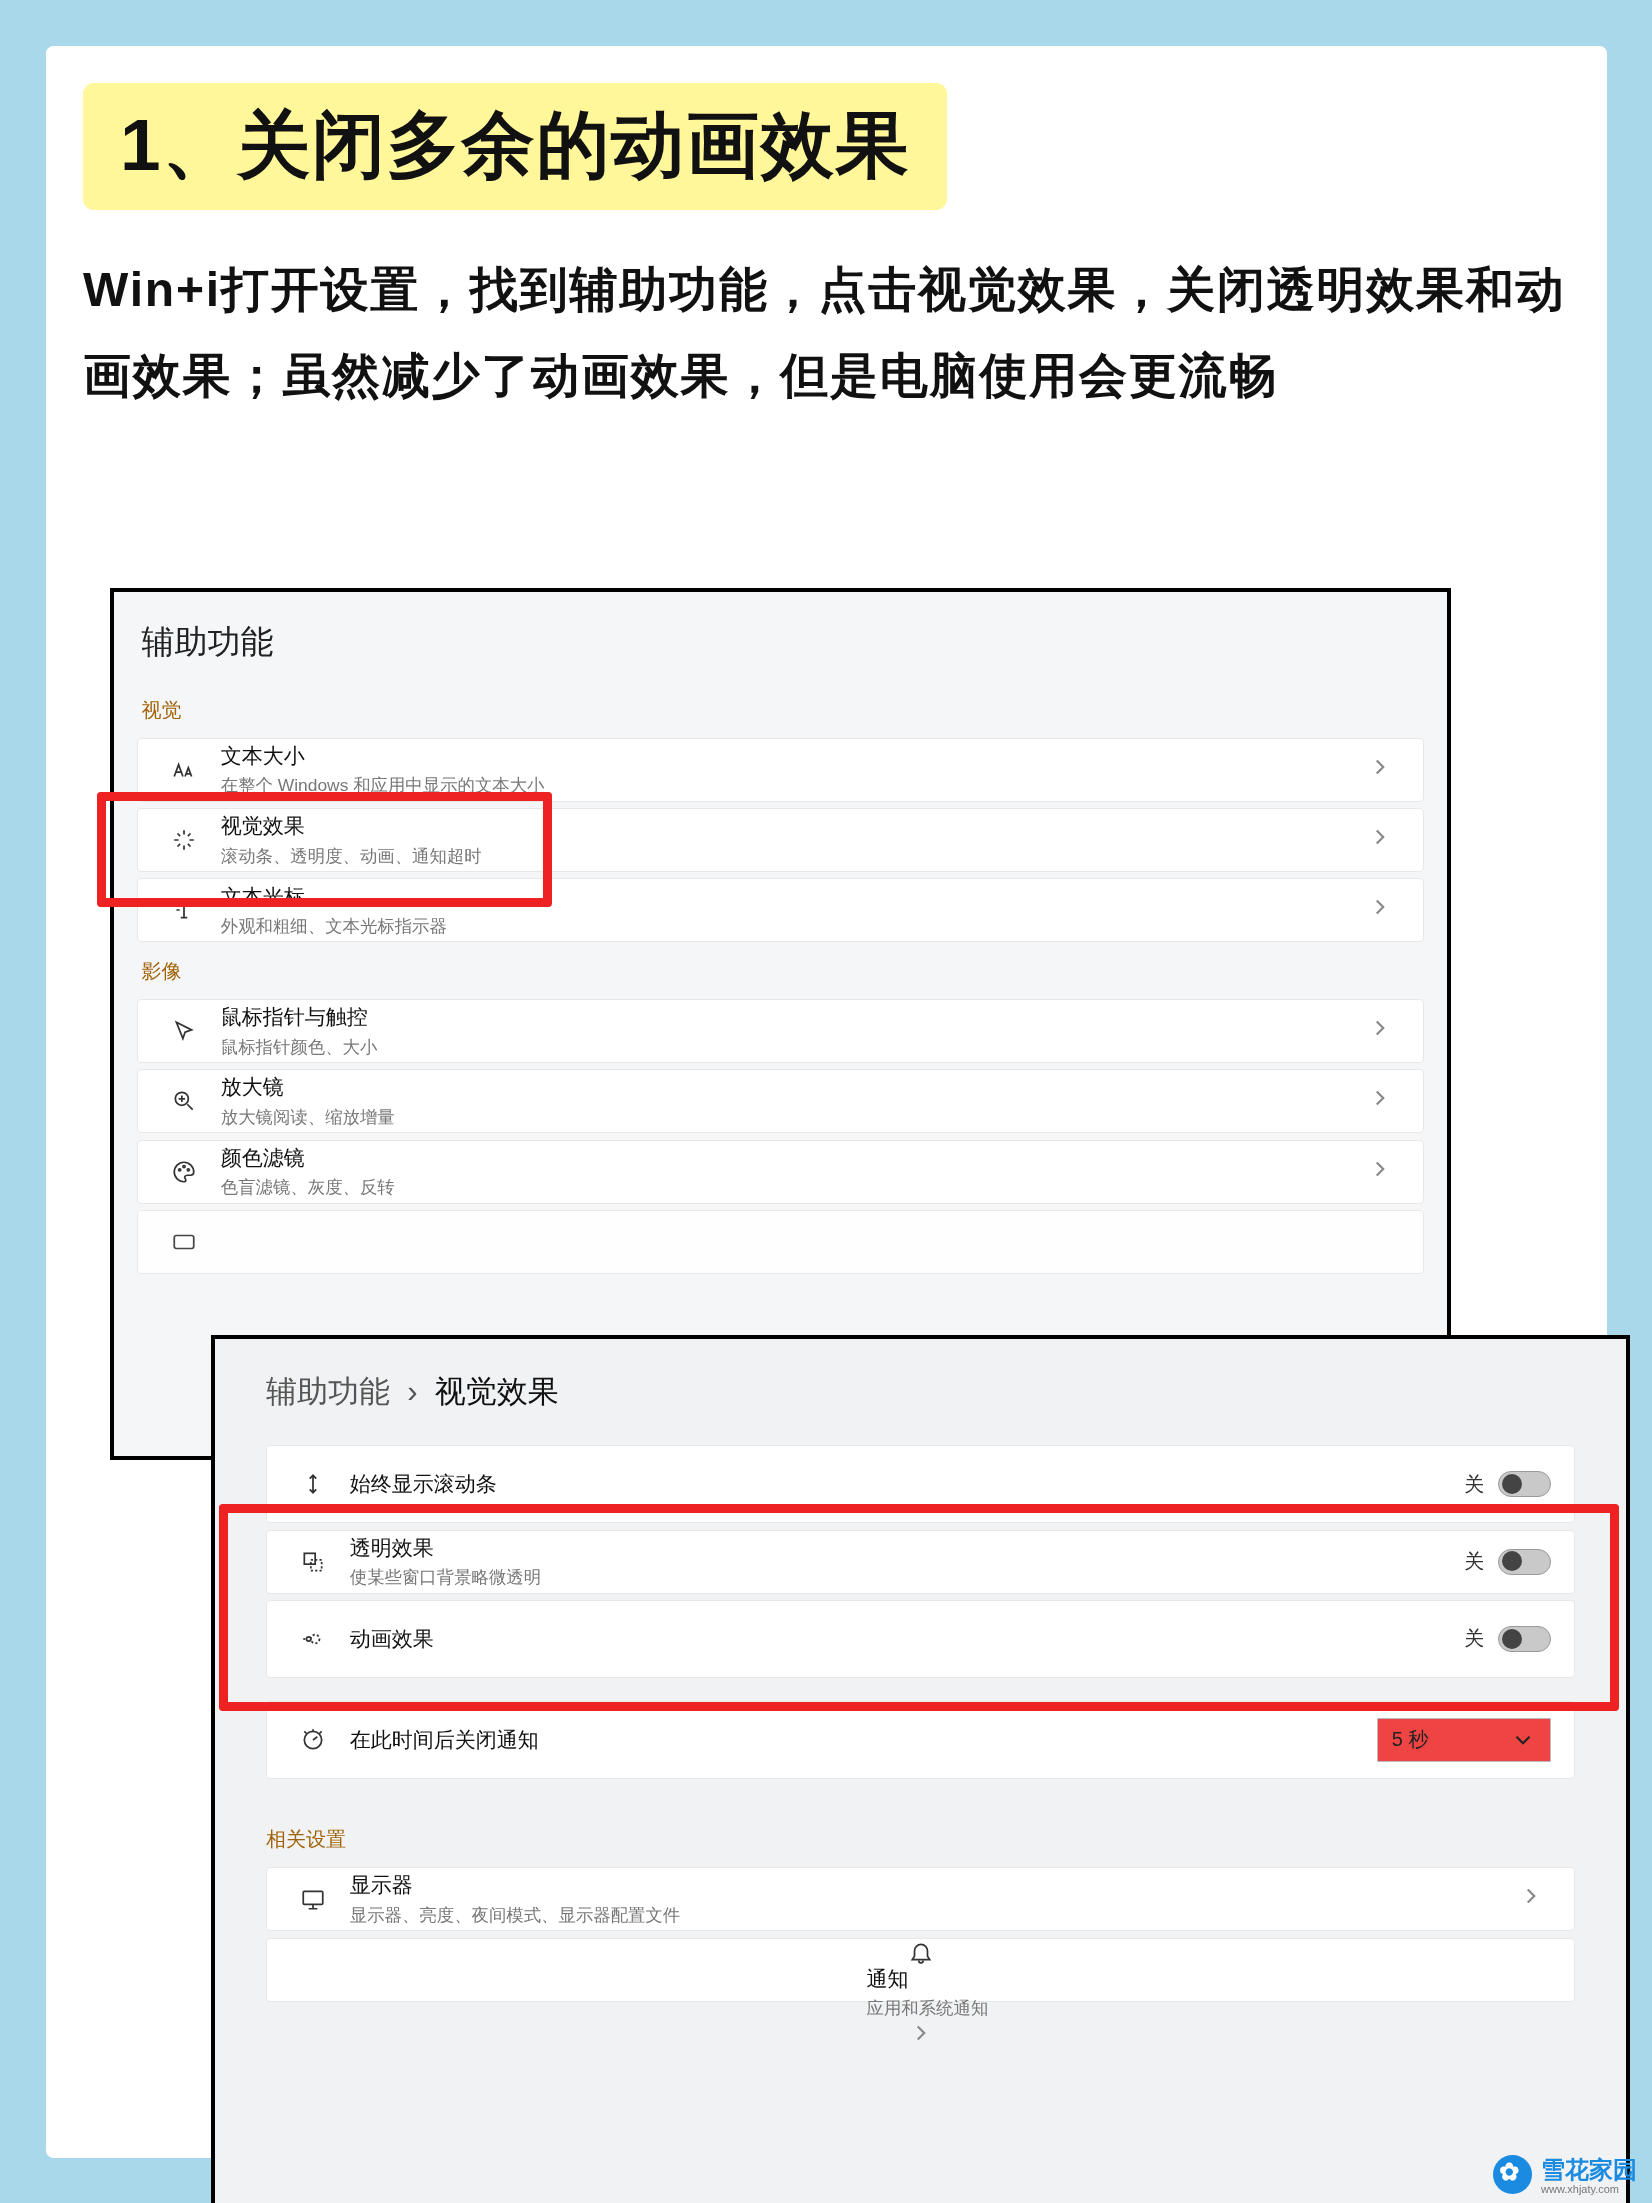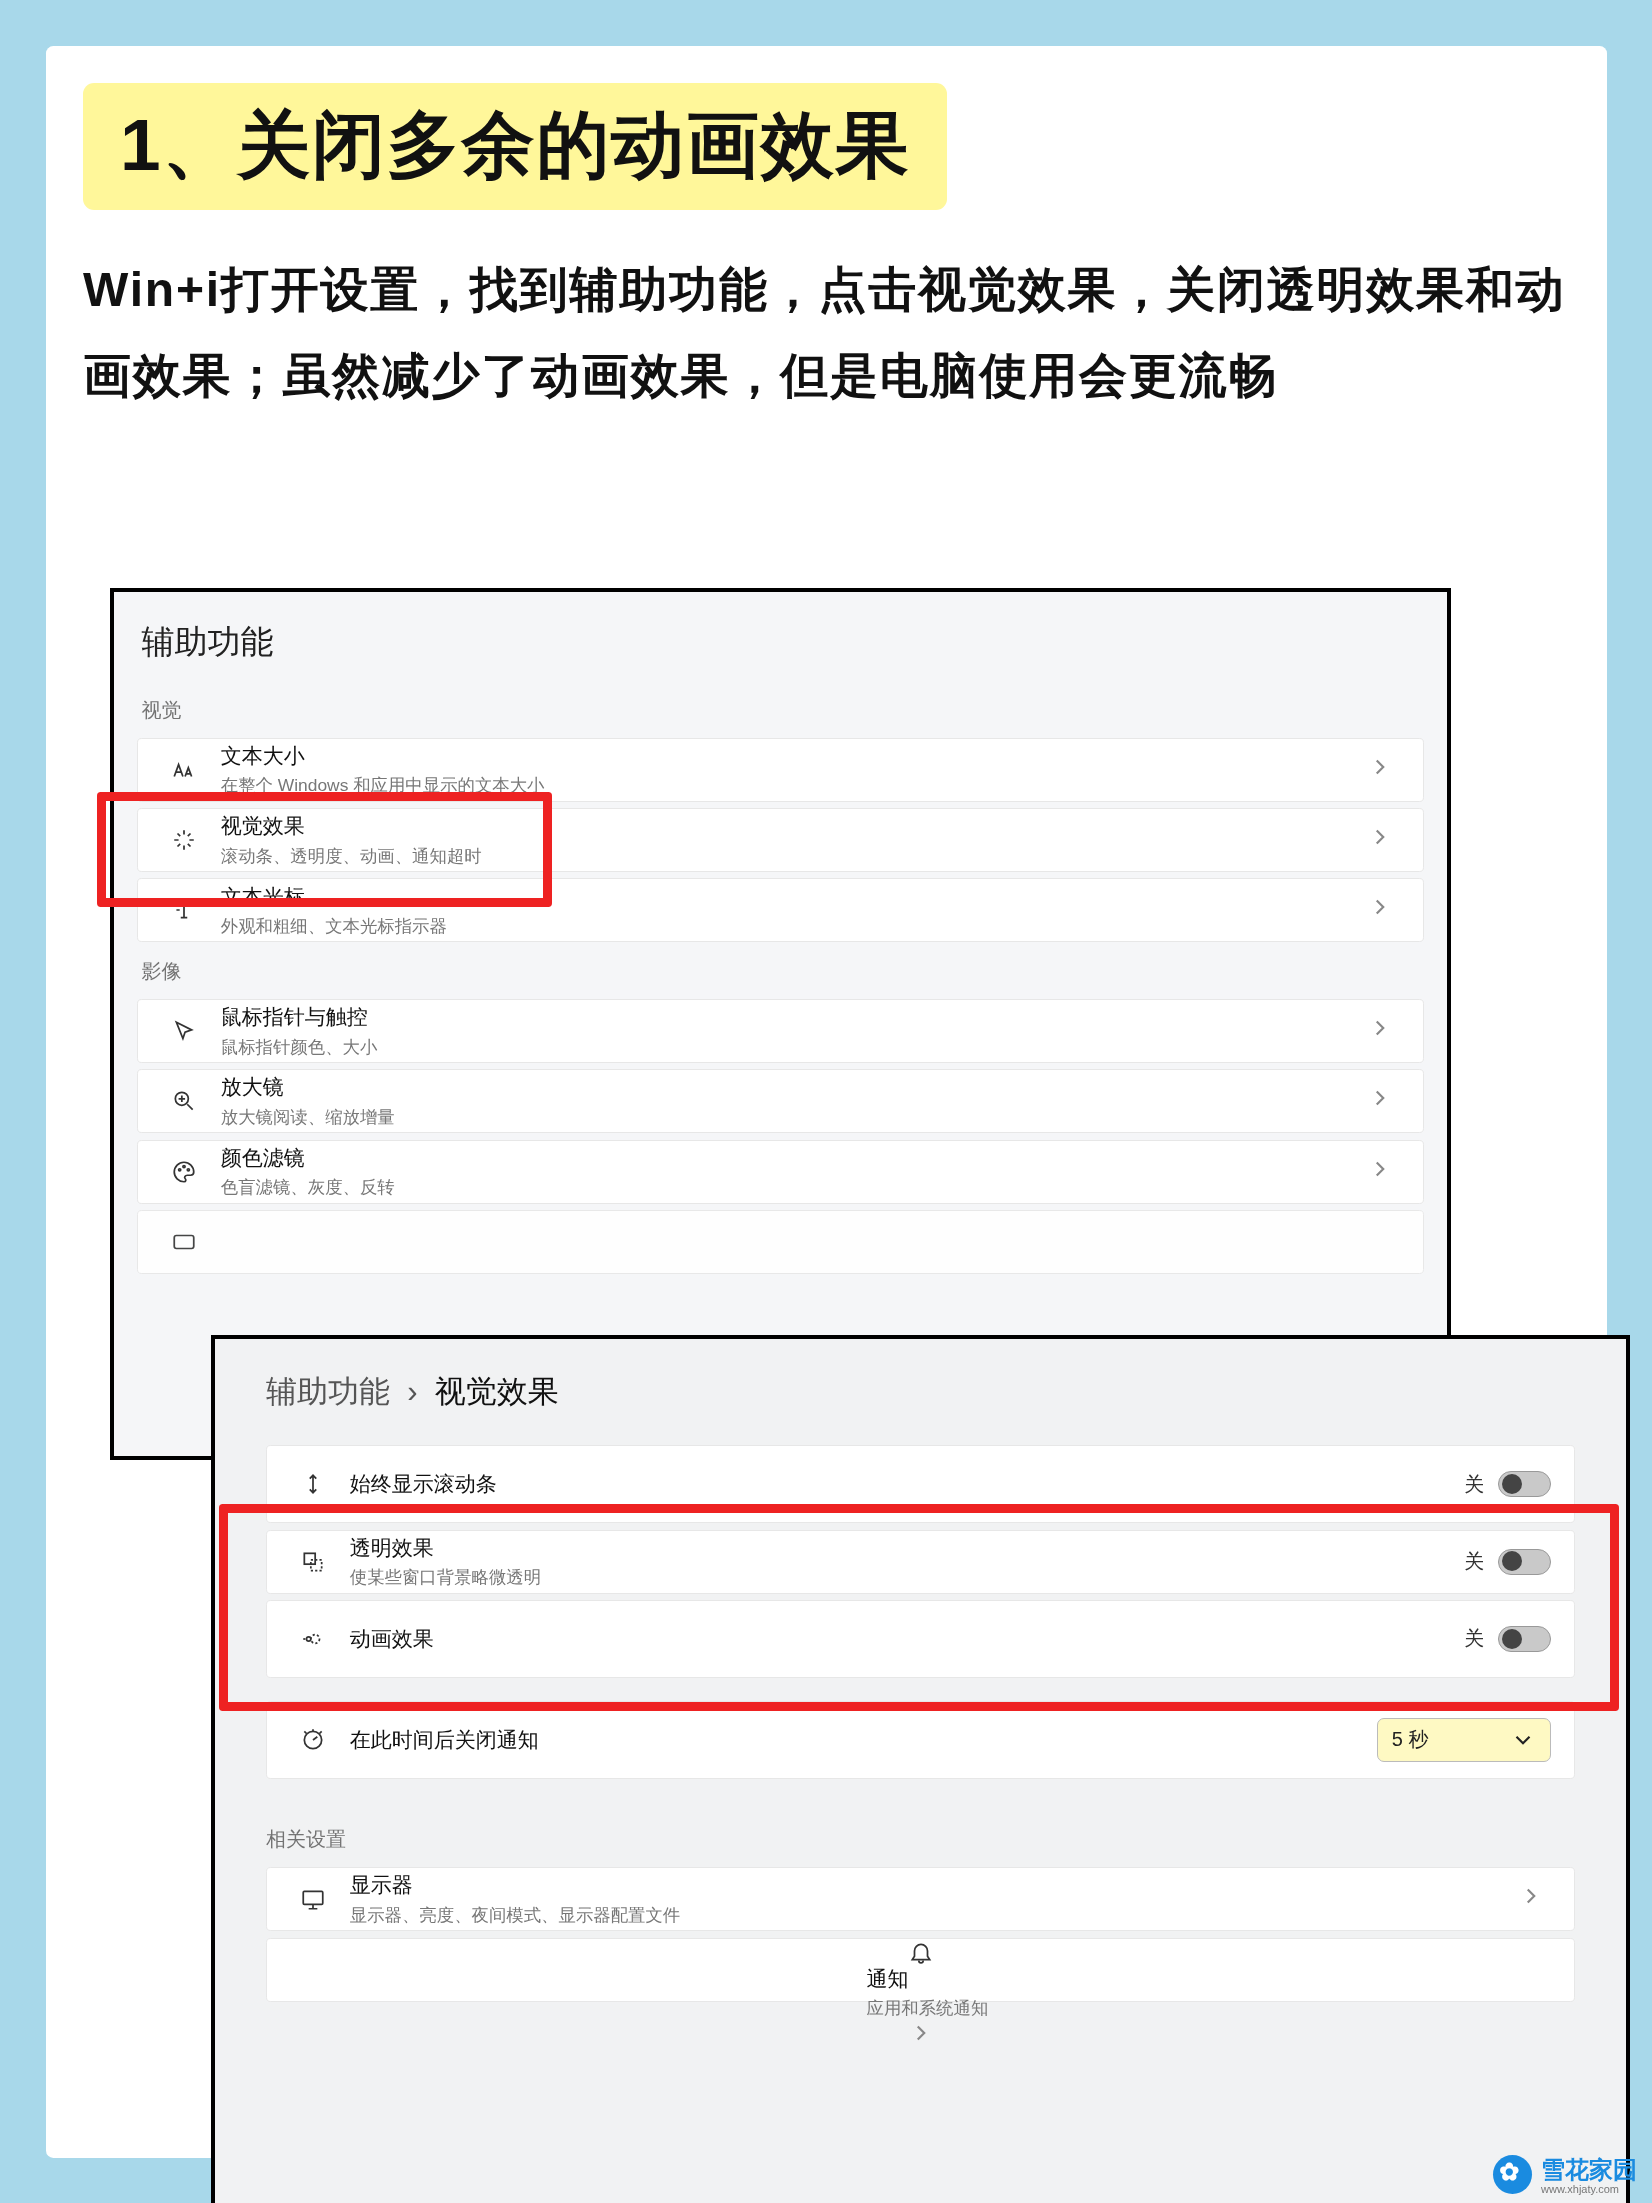--- a/index.html
+++ b/index.html
@@ -50,21 +50,21 @@
   }
   .panel-b {
     left: 165px;
     top: 1289px;
     width: 1419px;
     height: 900px;
     background: #f1f2f3;
     padding: 18.4px 0 0 0;
   }
   .panel-title { font-size: 33px; color: #222; padding: 9.2px 27.5px 23px; }
-  .section-label { font-size: 20px; color: #737373; padding: 9.2px 27.5px 13.8px; }
+  .section-label { font-size: 20px; color: #a16207; padding: 9.2px 27.5px 13.8px; }
   .bc { font-size: 31px; color: #555; padding: 13.8px 51px 32px; }
   .bc .cur { color: #111; }
   .row {
     background: #fff;
     margin: 0 23px 6.4px 23px;
     border: 0.9px solid #e7e7e7;
     border-radius: 4.6px;
     height: 78px;
     display: flex;
     align-items: center;
@@ -92,21 +92,21 @@
     width: 53px; height: 26px; border-radius: 13px;
     background: #c9c9c9; border: 0.9px solid #999;
     position: relative; display: inline-block;
   }
   .toggle::after {
     content: ""; position: absolute; left: 2.8px; top: 1.8px;
     width: 20px; height: 20px; border-radius: 50%; background: #444;
   }
   .selbox {
     width: 174px; height: 44px; border: 0.9px solid #bbb;
-    border-radius: 7px; background: #fef9c3;
+    border-radius: 1px; background: #ef4444;
     display: flex; align-items: center; justify-content: space-between;
     padding: 0 13.8px; font-size: 20px; color: #222;
   }
   .redbox { position: absolute; border: 9.2px solid #ee2222; z-index: 5; border-radius: 3.7px; }
   .red1 { left: 51px; top: 746px; width: 455px; height: 115px; }
   .red2 { left: 173px; top: 1458px; width: 1400px; height: 207px; }
   .watermark {
     position: absolute; right: 16px; bottom: 9.2px;
     display: flex; align-items: center; gap: 9.2px;
     color: #1a8be0; font-weight: 700; font-size: 24px;

